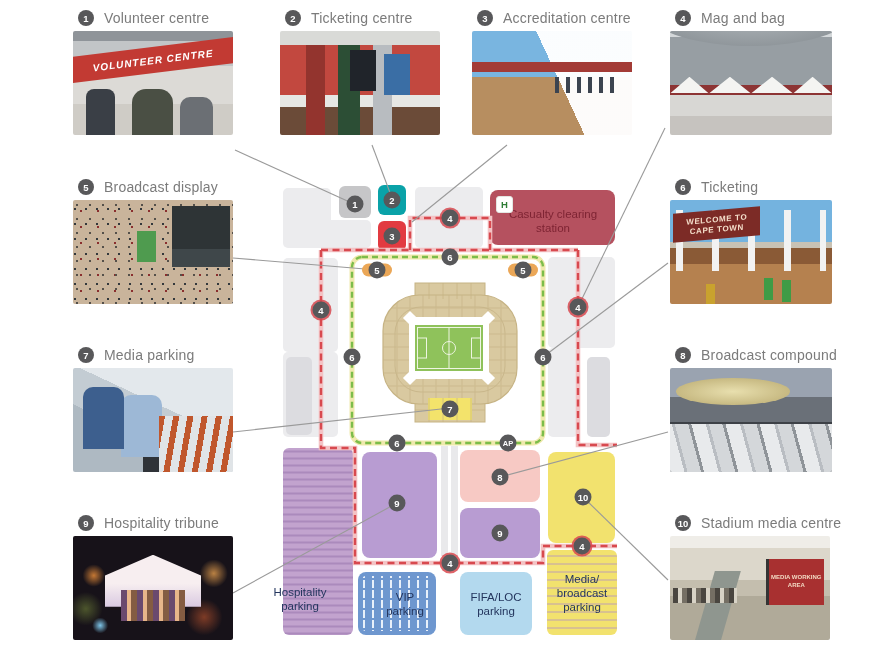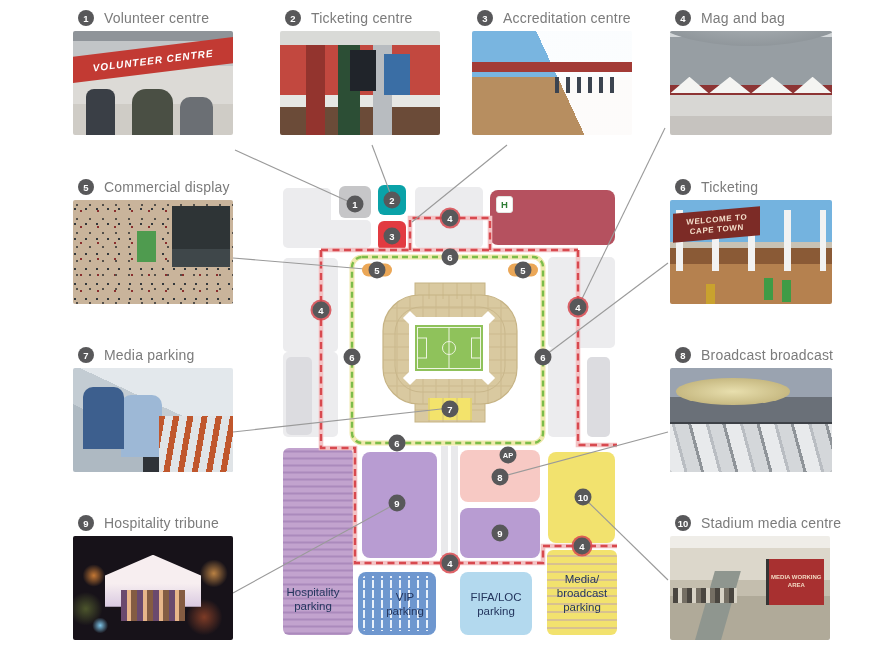--- a/index.html
+++ b/index.html
@@ -93,21 +93,21 @@
   .sign10{position:absolute;right:4%;top:22%;width:36%;height:44%;background:#a83030;
        color:#f2d8c2;font-size:6px;font-weight:bold;text-align:center;line-height:1.3;
        display:flex;align-items:center;justify-content:center;padding:2px;box-sizing:border-box;
        border-left:3px solid #343434;}
 
   
   .mk{position:absolute;width:17px;height:17px;border-radius:50%;background:#58585a;color:#fff;
       font-size:9.5px;font-weight:bold;display:flex;align-items:center;justify-content:center;
       transform:translate(-50%,-50%);z-index:5;}
   .mk-red{box-shadow:0 0 0 2px rgba(216,73,79,.85);}
-  .mk-ap{font-size:7.5px;margin-top:12px;}
+  .mk-ap{font-size:7.5px;}
   .pill{position:absolute;width:30px;height:13px;border-radius:7px;background:#eba757;
       transform:translate(-50%,-50%);z-index:4;}
   .hbadge{position:absolute;width:15px;height:15px;border-radius:3px;background:#fff;color:#2f7d36;
       font-size:9.5px;font-weight:bold;display:flex;align-items:center;justify-content:center;z-index:5;
       border:1px solid #e3e7e3;}
   .zlabel{position:absolute;color:#24365e;font-size:11.5px;line-height:1.22;text-align:center;
       white-space:pre-line;z-index:4;}
   .casualty-label{position:absolute;color:#7e2433;font-size:11.5px;line-height:1.25;text-align:center;
       white-space:pre-line;z-index:4;width:110px;}
 </style>
@@ -253,21 +253,21 @@
     <div class="cap">
       <div class="badge">4</div>
       <div class="cap-label">Mag and bag</div>
     </div>
     <div class="ph ph4" style="width:162px"></div>
   </div>
 
   <div class="card" style="left:73px;top:178px">
     <div class="cap">
       <div class="badge">5</div>
-      <div class="cap-label">Commercial display</div>
+      <div class="cap-label">Broadcast display</div>
     </div>
     <div class="ph ph5"></div>
   </div>
 
   <div class="card" style="left:670px;top:178px;width:162px">
     <div class="cap">
       <div class="badge">6</div>
       <div class="cap-label">Ticketing</div>
     </div>
     <div class="ph ph6" style="width:162px">
@@ -282,21 +282,21 @@
     <div class="cap">
       <div class="badge">7</div>
       <div class="cap-label">Media parking</div>
     </div>
     <div class="ph ph7"></div>
   </div>
 
   <div class="card" style="left:670px;top:346px;width:162px">
     <div class="cap">
       <div class="badge">8</div>
-      <div class="cap-label">Broadcast broadcast</div>
+      <div class="cap-label">Broadcast compound</div>
     </div>
     <div class="ph ph8" style="width:162px"></div>
   </div>
 
   <div class="card" style="left:73px;top:514px">
     <div class="cap">
       <div class="badge">9</div>
       <div class="cap-label">Hospitality tribune</div>
     </div>
     <div class="ph ph9"></div>
@@ -306,21 +306,23 @@
     <div class="cap">
       <div class="badge">10</div>
       <div class="cap-label">Stadium media centre</div>
     </div>
     <div class="ph ph10">
       <div class="sign10">MEDIA WORKING AREA</div>
     </div>
   </div>
 
   <div class="hbadge" style="left:496px;top:196px">H</div>
-  <div class="zlabel" style="left:283px;top:585px;width:60px">Hospitality
+  <div class="casualty-label" style="left:498px;top:207px">Casualty clearing
+station</div>
+  <div class="zlabel" style="left:270px;top:585px;width:60px">Hospitality
 parking</div>
   <div class="zlabel" style="left:358px;top:590px;width:94px">VIP
 parking</div>
   <div class="zlabel" style="left:460px;top:590px;width:72px">FIFA/LOC
 parking</div>
   <div class="zlabel" style="left:547px;top:572px;width:70px">Media/
 broadcast
 parking</div>
 
   <div class="pill" style="left:377px;top:270px"></div>

